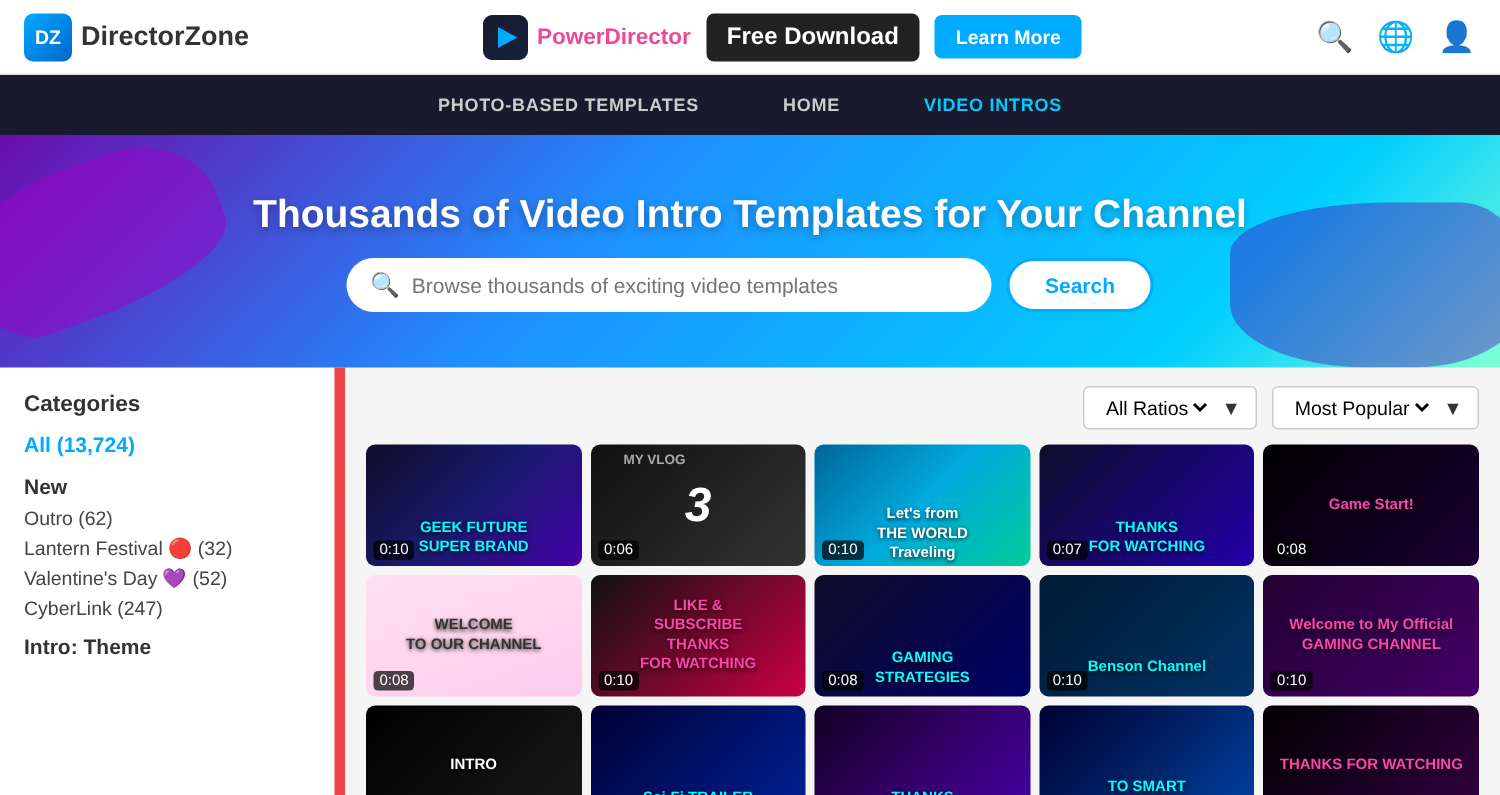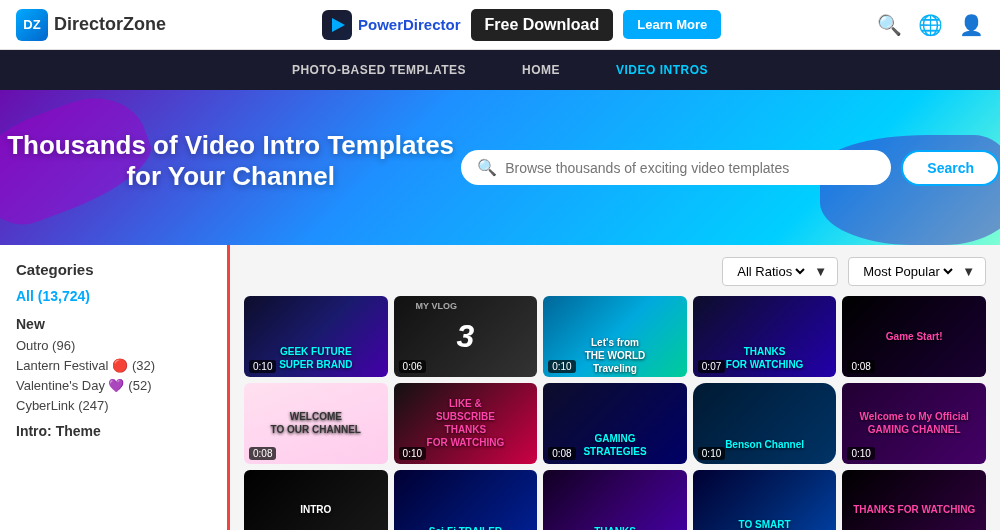--- a/index.html
+++ b/index.html
@@ -29,21 +29,21 @@
     .logo-dz span { color: #333; }
     .header-center { display: flex; align-items: center; gap: 10px; }
     .powerdirector-logo {
       display: flex; align-items: center; gap: 6px;
     }
     .pd-icon {
       width: 30px; height: 30px; background: linear-gradient(135deg, #1a1a2e, #16213e);
       border-radius: 6px; display: flex; align-items: center; justify-content: center;
     }
     .pd-icon svg { width: 20px; height: 20px; }
-    .pd-label { font-size: 15px; font-weight: bold; color: #1d4ed8; }
+    .pd-label { font-size: 15px; font-weight: bold; color: #ec4899; }
     .btn-free-download {
       background: #222; color: white; border: none; padding: 7px 14px;
       border-radius: 5px; cursor: pointer; font-size: 16px; font-weight: bold;
     }
     .btn-learn-more {
       background: #00aaff; color: white; border: none; padding: 7px 14px;
       border-radius: 5px; cursor: pointer; font-size: 13px; font-weight: bold;
     }
     .header-right { display: flex; align-items: center; gap: 16px; }
     .icon-btn {
@@ -59,21 +59,21 @@
     .nav-item {
       color: #ccc; font-size: 12px; font-weight: 600; padding: 0 28px; height: 40px;
       display: flex; align-items: center; cursor: pointer; letter-spacing: 0.5px;
       text-transform: uppercase;
     }
     .nav-item.active { color: #00ccff; }
 
     
     .hero {
       background: linear-gradient(135deg, #6a0dad 0%, #1e90ff 40%, #00cfff 80%, #7fffd4 100%);
-      height: 155px; display: flex; flex-direction: row; align-items: center;
+      height: 155px; display: flex; flex-direction: column; align-items: center;
       justify-content: center; position: relative; overflow: hidden;
     }
     .hero-blob1 {
       position: absolute; left: -30px; top: 20px; width: 180px; height: 100px;
       background: rgba(160,0,200,0.5); border-radius: 60% 40% 70% 30% / 50% 60% 40% 70%;
       transform: rotate(-20deg);
     }
     .hero-blob2 {
       position: absolute; right: -20px; bottom: 0; width: 200px; height: 110px;
       background: rgba(80,0,180,0.4); border-radius: 70% 30% 50% 60% / 40% 70% 60% 50%;
@@ -96,21 +96,21 @@
     .btn-search {
       background: white; color: #00aaff; border: 2px solid #00aaff;
       padding: 8px 24px; border-radius: 20px; cursor: pointer; font-size: 14px; font-weight: bold;
     }
 
     
     .main-content { display: flex; background: #f5f5f5; height: calc(530px - 50px - 40px - 155px); }
 
     
     .sidebar {
-      width: 230px; background: white; padding: 16px; border-right: 3px solid #ef4444;
+      width: 230px; background: white; padding: 16px; border-right: 7px solid #ef4444;
       overflow-y: auto; flex-shrink: 0;
     }
     .sidebar-title { font-size: 15px; font-weight: bold; color: #333; margin-bottom: 10px; }
     .sidebar-all { color: #00aaff; font-size: 14px; font-weight: 600; margin-bottom: 12px; cursor: pointer; }
     .sidebar-section-title { font-size: 14px; font-weight: bold; color: #333; margin: 10px 0 6px; }
     .sidebar-item { font-size: 13px; color: #444; margin-bottom: 5px; cursor: pointer; }
 
     
     .grid-area { flex: 1; padding: 12px 14px; overflow-y: auto; }
     .grid-toolbar {
@@ -145,21 +145,21 @@
 
     
     .card-geek { background: linear-gradient(135deg, #0d0d2b 0%, #1a1a6e 50%, #4400aa 100%); }
     .card-vlog { background: linear-gradient(135deg, #111 0%, #333 100%); }
     .card-world { background: linear-gradient(135deg, #006699 0%, #00aadd 50%, #00cc99 100%); }
     .card-thanks1 { background: linear-gradient(135deg, #0d0d2b 0%, #2200aa 100%); }
     .card-game { background: linear-gradient(135deg, #000 0%, #1a0033 100%); }
     .card-welcome { background: linear-gradient(160deg, #ffe0f0 0%, #ffccee 100%); }
     .card-subscribe { background: linear-gradient(135deg, #111 0%, #cc0044 100%); }
     .card-gaming { background: linear-gradient(135deg, #0d0d2b 0%, #000066 100%); }
-    .card-benson { background: linear-gradient(135deg, #001a33 0%, #003366 100%); border-radius: 13px; }
+    .card-benson { background: linear-gradient(135deg, #001a33 0%, #003366 100%); }
     .card-gaming2 { background: linear-gradient(135deg, #220033 0%, #440066 100%); }
     .card-intro { background: linear-gradient(135deg, #000 0%, #1a1a1a 100%); }
     .card-scifi { background: linear-gradient(135deg, #000033 0%, #001166 50%, #002299 100%); }
     .card-thanks2 { background: linear-gradient(135deg, #110022 0%, #330066 50%, #4400aa 100%); }
     .card-smart { background: linear-gradient(135deg, #000033 0%, #002266 50%, #0044aa 100%); }
     .card-thanks3 { background: linear-gradient(135deg, #000 0%, #330044 100%); }
 
     .card-text {
       font-size: 10px; font-weight: bold; color: white; text-align: center;
       padding: 4px; line-height: 1.3; text-shadow: 0 1px 3px rgba(0,0,0,0.8);
@@ -225,21 +225,21 @@
     <button class="btn-search">Search</button>
   </div>
 </div>
 
 <div class="main-content">
 
   <aside class="sidebar">
     <div class="sidebar-title">Categories</div>
     <div class="sidebar-all">All (13,724)</div>
     <div class="sidebar-section-title">New</div>
-    <div class="sidebar-item">Outro (96)</div>
+    <div class="sidebar-item">Outro (62)</div>
     <div class="sidebar-item">Lantern Festival 🔴 (32)</div>
     <div class="sidebar-item">Valentine's Day 💜 (52)</div>
     <div class="sidebar-item">CyberLink (247)</div>
     <div class="sidebar-section-title">Intro: Theme</div>
   </aside>
 
   <div class="grid-area">
     <div class="grid-toolbar">
       <div class="select-box">
         <select>

